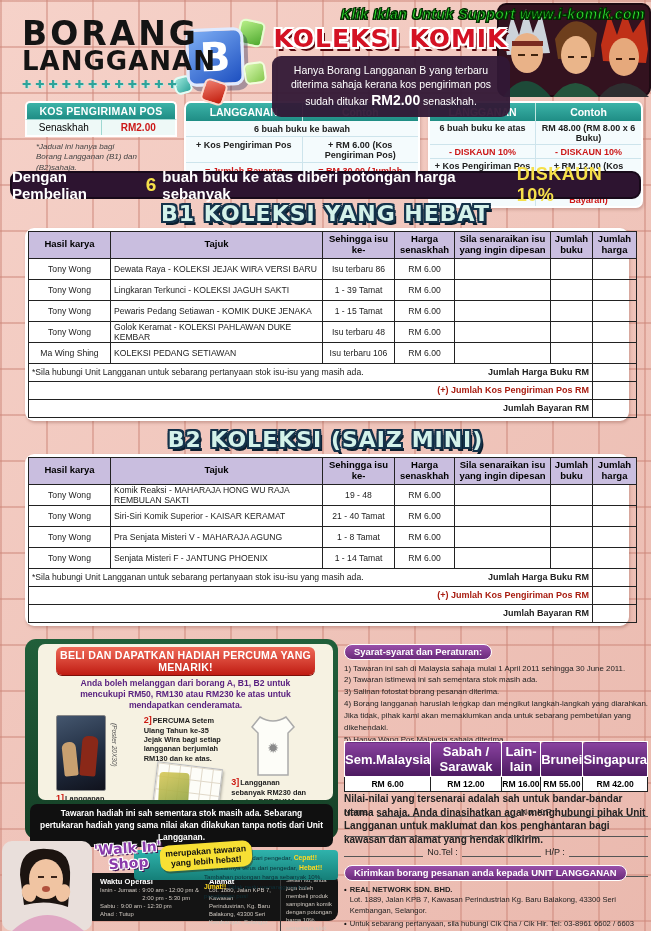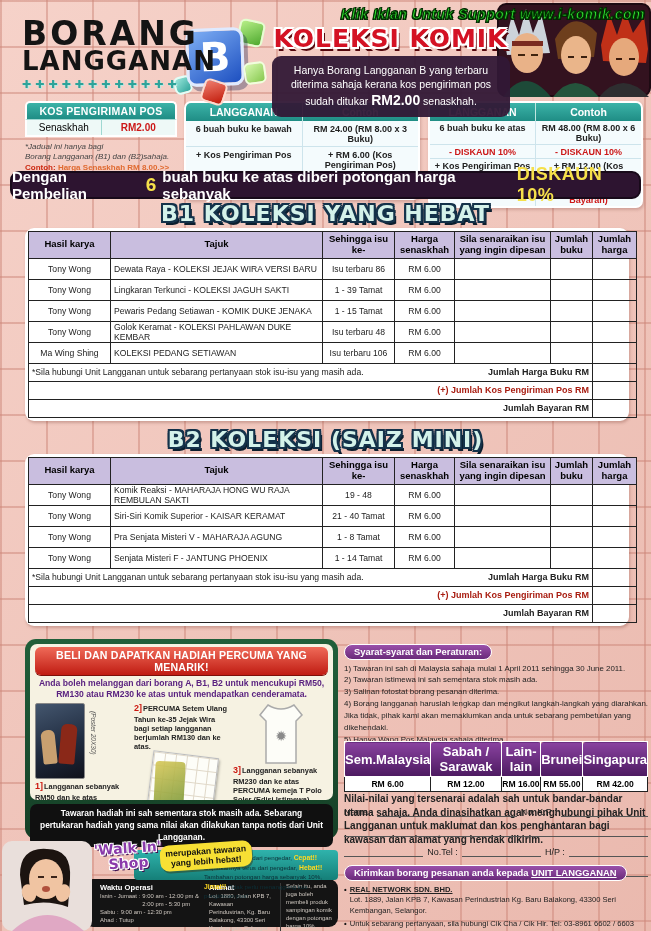--- a/index.html
+++ b/index.html
@@ -40,21 +40,21 @@
   .notice .big { font-size:14px; font-weight:bold; }
   .chars { left:497px; top:3px; width:154px; height:94px; z-index:2;}
 
   
   .postage { left:25px; top:101px; width:152px; }
   .postage .hd { background:linear-gradient(#3cb3a8,#1f8d85); border:2px solid #fff; border-bottom:none;
     border-radius:5px 5px 0 0; color:#fff; font-weight:bold; font-size:10.5px; text-align:center; padding:2px 0; letter-spacing:.3px;}
   .postage .bd { display:flex; border:2px solid #fff; border-top:1px solid #9fd8d2; background:#eef9f7; font-size:10px; }
   .postage .bd div { flex:1; text-align:center; padding:2px 0;}
   .postage .bd .v { color:#cc1818; font-weight:bold; border-left:1px solid #9fd8d2;}
-  .postage .notes { margin-top:5px; font-size:8px; color:#444; line-height:1.3; }
+  .postage .notes { margin-top:5px; font-size:8px; color:#444; line-height:1.3;margin-left:11px; }
   .postage .notes .it { font-style:italic; }
   .postage .notes .c { color:#cc2810; font-weight:bold; }
   .postage .notes .ct { color:#e06a30; font-weight:bold;text-align:center; }
 
   .ex-table { border-radius:7px; border:2px solid #fff; background:#f4fbfd; overflow:hidden; box-shadow:1px 2px 3px rgba(120,60,50,.25);}
   .ex-table .hd { display:flex; background:linear-gradient(#3cb3a8,#1f8d85); color:#fff; font-weight:bold; font-size:10.5px;}
   .ex-table .hd div { flex:1; text-align:center; padding:3px 0;}
   .ex-table .hd div + div { border-left:1px solid #bfe6e0; }
   .ex-row { display:flex; font-size:9px; }
   .ex-row > div { flex:1; text-align:center; padding:2.5px 2px; font-weight:bold; color:#222;}
@@ -88,21 +88,21 @@
   .foot-flex { display:flex; justify-content:space-between; align-items:center; gap:4px;}
   .foot-flex .lbl { font-weight:bold; white-space:nowrap; }
   .foot-flex .note { font-weight:normal; font-size:8.6px;}
   .dark-red { color:#a81c10; }
   .tbl-b1 { left:25px; top:228px; width:604px; }
   .tbl-b2 { left:25px; top:454px; width:604px; }
 
   
   .gift { left:25px; top:639px; width:313px; height:200px; background:linear-gradient(#215f3a,#153f26);
     border-radius:11px; padding:5px; }
-  .gift .inner { background:#f6f2e2; border-radius:7px; height:156px; padding:3px 5px; overflow:hidden;}
+  .gift .inner { background:#f6f2e2; border-radius:7px; height:156px; padding:3px 18px; overflow:hidden;margin-left:8px;}
   .gift .rhd { background:linear-gradient(#ef6a58,#c01c12); border-radius:6px; color:#fff; font-weight:bold;
     font-size:10.6px; text-align:center; padding:2px 0; letter-spacing:.2px; box-shadow:0 1px 0 #7d0f08;}
   .gift .intro { color:#5a2280; font-weight:bold; font-size:8.6px; text-align:center; margin:3px 2px; line-height:1.3;}
   .gift .prods { display:flex; gap:4px; height:108px; }
   .gift .col { flex:1; position:relative; font-size:7.4px; line-height:1.25; color:#222;}
   .gift .num { color:#cc1810; font-weight:bold; font-size:9px; margin-right:1px;}
   .gift .itxt { font-weight:bold; }
   .poster { width:50px; height:76px; border:1px solid #888; border-radius:2px;
     background:linear-gradient(160deg,#44566e 0%,#202c40 55%,#10121c 100%); position:relative; overflow:hidden;}
   .poster:before { content:""; position:absolute; left:6px; top:26px; width:14px; height:34px; background:#c8a070; border-radius:6px 6px 2px 2px; transform:rotate(-6deg);}
@@ -129,35 +129,35 @@
   .ship .note { font-size:10px; font-weight:bold; color:#222; line-height:1.35;}
 
   .oform { left:344px; top:806px; width:304px; font-size:9px; color:#222;}
   .frow { display:flex; align-items:flex-end; gap:4px; margin-bottom:9px;}
   .fl { white-space:nowrap; }
   .fline { flex:1; border-bottom:1px solid #555; height:11px; }
   .sendto { left:344px; top:862px; width:304px; }
   .sendto .bullets { margin-top:4px; font-size:7.6px; color:#222; line-height:1.4;}
   .sendto .b { display:flex; gap:3px; margin-bottom:3px;}
   .sendto .dot { color:#111; font-weight:bold;}
-  .sendto .bold { font-weight:bold;text-decoration:underline; }
+  .sendto .bold { font-weight:bold; }
 
   
   .walkin { left:0; top:841px; width:341px; height:90px; }
   .woman { position:absolute; left:2px; top:0; width:90px; height:90px; z-index:3;}
   .wtitle { position:absolute; left:92px; top:0px; width:72px; text-align:center; font-family:"DejaVu Sans",sans-serif;
     font-weight:900; font-size:14px; line-height:1.05; color:#8a3aaa; transform:rotate(-4deg);
     text-shadow:-1px -1px 0 #fff,1px -1px 0 #fff,-1px 1px 0 #fff,1px 1px 0 #fff,2px 2px 0 #401050; z-index:4;}
   .wbubble { position:absolute; left:160px; top:2px; width:92px; background:#f7e034; border-radius:9px;
     padding:3px 5px; font-size:8.6px; font-weight:bold; color:#111; text-align:center; transform:rotate(-4deg);
     box-shadow:1px 2px 0 rgba(60,40,0,.4); z-index:4;}
   .wteal { position:absolute; left:134px; top:9px; width:204px; height:30px; background:linear-gradient(#2fb3ac,#157f78);
     border-radius:4px; padding:3px 4px 3px 70px; font-size:6.2px; line-height:1.45; color:#0c3038; z-index:3;}
   .wteal .k { color:#ffd920; font-weight:bold; font-size:6.8px;}
-  .wblack { position:absolute; left:84px; top:38px; width:254px; height:48px; background:#141414;
+  .wblack { position:absolute; left:84px; top:32px; width:254px; height:48px; background:#141414;
     border-radius:9px; display:flex; gap:9px; padding:4px 6px 4px 16px; color:#cfc8c0; z-index:2;}
   .wblack h4 { font-size:7.6px; color:#fff; margin-bottom:1px;}
   .wblack .cell { font-size:5.9px; line-height:1.35;}
   .wblack .c1 { width:100px;} .wblack .c2 { width:62px;} .wblack .c3 { flex:1;}
   .hrow { display:flex; gap:2px;}
   .hrow .d { white-space:nowrap; }
 </style>
 </head>
 <body>
 
@@ -221,21 +221,20 @@
     </div>
   </div>
 
   <div class="abs ex-table ex-mid">
     <div class="hd">
       <div>LANGGANAN</div>
       <div>Contoh</div>
     </div>
     <div class="ex-row">
         <div>6 buah buku ke bawah</div>
-        <div>RM 24.00 (RM 8.00 x 3 Buku)</div>
       </div>
     <div class="ex-row">
         <div>+ Kos Pengiriman Pos</div>
         <div>+ RM 6.00 (Kos Pengiriman Pos)</div>
       </div>
     <div class="ex-row red">
         <div>= Jumlah Bayaran</div>
         <div>= RM 30.00 (Jumlah Bayaran)</div>
       </div>
   </div>

